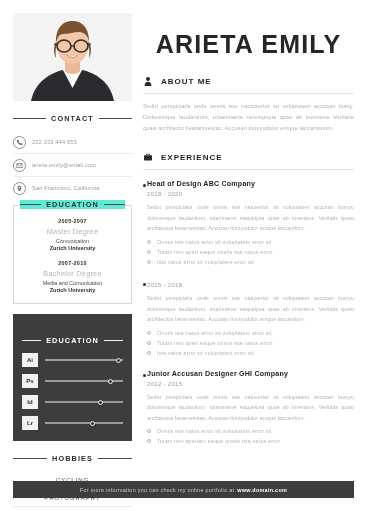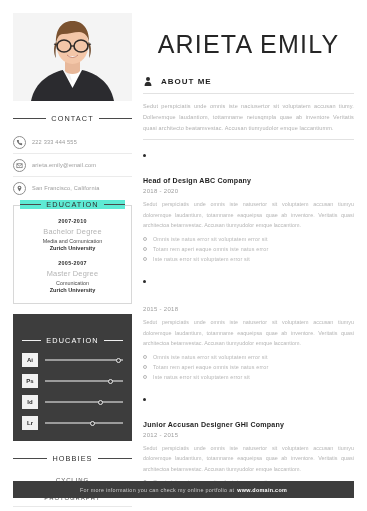--- a/index.html
+++ b/index.html
@@ -27,21 +27,21 @@
     position:relative; overflow:hidden;
   }
   .photo svg { position:absolute; left:0; top:0; }
 
   .sec-head {
     display:flex; align-items:center; gap:5px;
     margin:13px 0 8px 0;
   }
   .sec-head .rule { flex:1; height:1px; background:#4a4a4a; }
   .sec-head .txt {
-    font-size:7.3px; letter-spacing:1.1px; font-weight:normal;
+    font-size:7.3px; letter-spacing:1.1px; font-weight:bold;
     color:#2e2e2e; white-space:nowrap;
   }
   .sec-head.on-dark .rule { background:#f0f0f0; }
   .sec-head.on-dark .txt { color:#ffffff; }
 
   .contact-list { margin-top:2px; }
   .contact-row {
     display:flex; align-items:center; gap:6px;
     padding:4.5px 0;
     border-bottom:1px solid #ebebeb;
@@ -94,21 +94,21 @@
     text-align:center; font-size:6px; letter-spacing:.9px;
     color:#4c4c4c; padding:5.5px 0;
     border-bottom:1px solid #e8e8e8;
   }
   .hob-item:first-of-type { border-top:1px solid #e8e8e8; }
 
   
   .right { flex:1; min-width:0; padding-top:2px; }
 
   .name {
-    font-size:25px; font-weight:normal; color:#262626;
+    font-size:25px; font-weight:bold; color:#262626;
     letter-spacing:1.2px; line-height:1.05;
   }
   .role {
     font-size:7.6px; color:#a9a9a9; letter-spacing:2.4px;
     margin-top:6px; text-align:center;
   }
   .namewrap { text-align:center; padding-top:16px; }
 
   .rsec-head {
     display:flex; align-items:center; gap:7px;
@@ -118,21 +118,21 @@
   .rsec-title {
     font-size:8px; font-weight:bold; letter-spacing:1px; color:#1f1f1f;
   }
   .rsec-rule { height:1px; background:#e2e2e2; margin:6px 0 7px 0; }
 
   .body-text {
     font-size:5.5px; line-height:1.95; color:#b0b0b0;
     text-align:justify; letter-spacing:.15px;
   }
 
-  .job { display:flex; gap:20px; margin-top:10px;flex-direction:column; }
+  .job { display:flex; gap:1px; margin-top:10px; }
   .job-bullet {
     width:3px; height:3px; border-radius:50%; background:#2b2b2b;
     flex:0 0 3px; margin-top:4px;
   }
   .job-body { flex:1; min-width:0; }
   .job-title { font-size:7.1px; font-weight:bold; color:#1f1f1f; letter-spacing:.2px; }
   .job-dates { font-size:6px; color:#9e9e9e; margin:3px 0 5px; letter-spacing:.3px; }
   .job-desc { font-size:5.4px; line-height:1.95; color:#b6b6b6; text-align:justify; }
   .job-points { margin-top:5px; }
   .point { display:flex; align-items:center; gap:6px; margin-bottom:4px; }
@@ -223,30 +223,30 @@
 
       <div style="margin-top:17px;">
         <div class="edu-box">
           <div class="sec-head">
             <span class="rule"></span>
             <span class="txt">EDUCATION</span>
             <span class="rule"></span>
           </div>
 
           <div class="edu-entry">
+            <div class="edu-year">2005-2007</div>
+            <div class="edu-degree">Master Degree</div>
+            <div class="edu-field">Comunication</div>
+            <div class="edu-school">Zurich University</div>
+          </div>
+
+          <div class="edu-entry">
             <div class="edu-year">2007-2010</div>
             <div class="edu-degree">Bachelor Degree</div>
             <div class="edu-field">Media and Comunication</div>
-            <div class="edu-school">Zurich University</div>
-          </div>
-
-          <div class="edu-entry">
-            <div class="edu-year">2005-2007</div>
-            <div class="edu-degree">Master Degree</div>
-            <div class="edu-field">Comunication</div>
             <div class="edu-school">Zurich University</div>
           </div>
         </div>
       </div>
 
       <div class="dark-panel">
         <div class="sec-head on-dark">
           <span class="rule"></span>
           <span class="txt">EDUCATION</span>
           <span class="rule"></span>
@@ -307,20 +307,29 @@
           <svg width="10" height="11" viewBox="0 0 16 16" fill="currentColor">
               <circle cx="8" cy="4" r="3.2"></circle>
               <path d="M2.5 15 C2.5 10.6 5 8.4 8 8.4 C11 8.4 13.5 10.6 13.5 15 Z"></path>
             </svg>
         </span>
         <span class="rsec-title">ABOUT ME</span>
       </div>
       <div class="rsec-rule"></div>
       <div class="body-text">Sedut perspiciatis unde omnis iste naciusertor sit voluptatem accusan tiumy. Dolleremque laudantiom, tottamname neiusqmpla quae ab inventore Veritatis quasi architecto beatamvestac. Accusan tiumyudolor emque laccantiumm.</div>
 
+      <div class="rsec-head">
+        <span class="rsec-icon">
+          <svg width="10" height="10" viewBox="0 0 16 16" fill="currentColor">
+              <path d="M6 2.6 L10 2.6 C10.6 2.6 11 3 11 3.6 L11 4.6 L9.8 4.6 L9.8 3.8 L6.2 3.8 L6.2 4.6 L5 4.6 L5 3.6 C5 3 5.4 2.6 6 2.6 Z"></path>
+              <rect x="1.6" y="5" width="12.8" height="8.4" rx="1"></rect>
+            </svg>
+        </span>
+        <span class="rsec-title">EXPERIENCE</span>
+      </div>
       <div class="rsec-rule"></div>
 
       <div class="job">
         <span class="job-bullet"></span>
         <div class="job-body">
           <div class="job-title">Head of Design ABC Company</div>
           <div class="job-dates">2018 - 2020</div>
           <div class="job-desc">Sedut perspiciatis unde omnis iste natusertor sit voluptatem accusan tiumyu doloremque laudantium, totamname eaqueipsa quae ab inventore. Veritatis quasi architectoa betamvestac. Accusan tiumyudolor emque laccantiom.</div>
           <div class="job-points">
             <div class="point">

